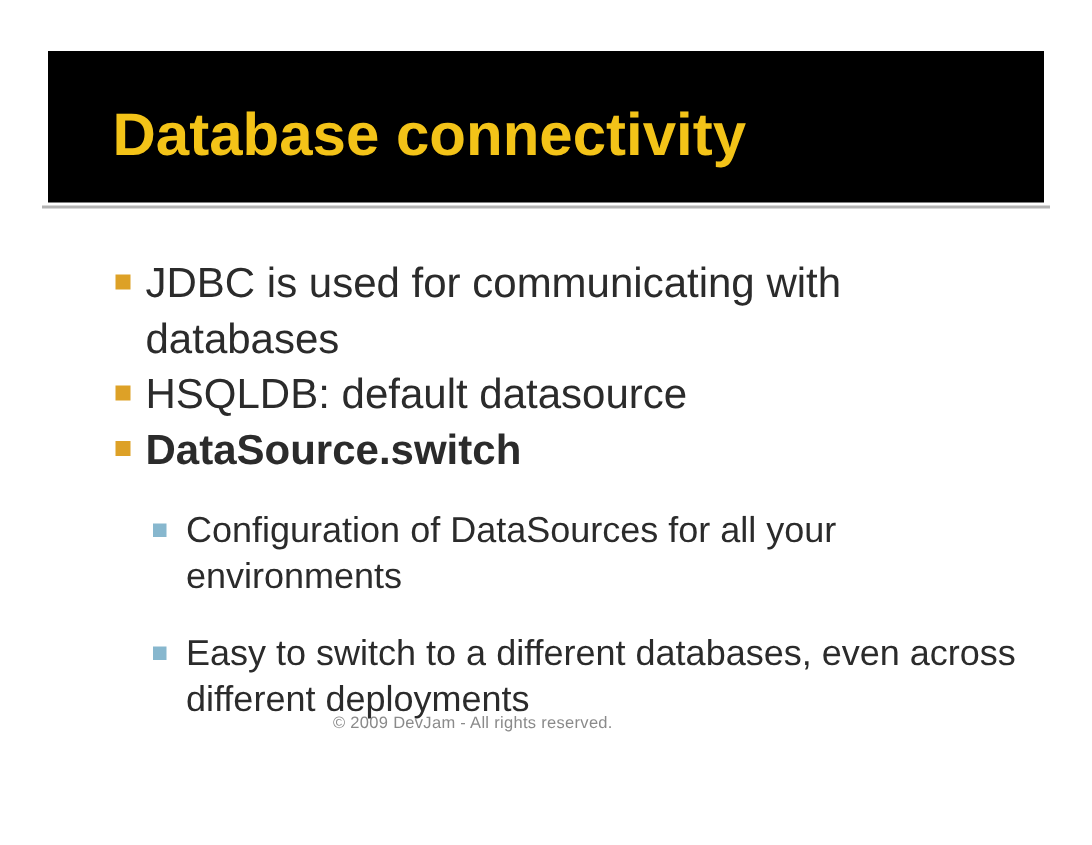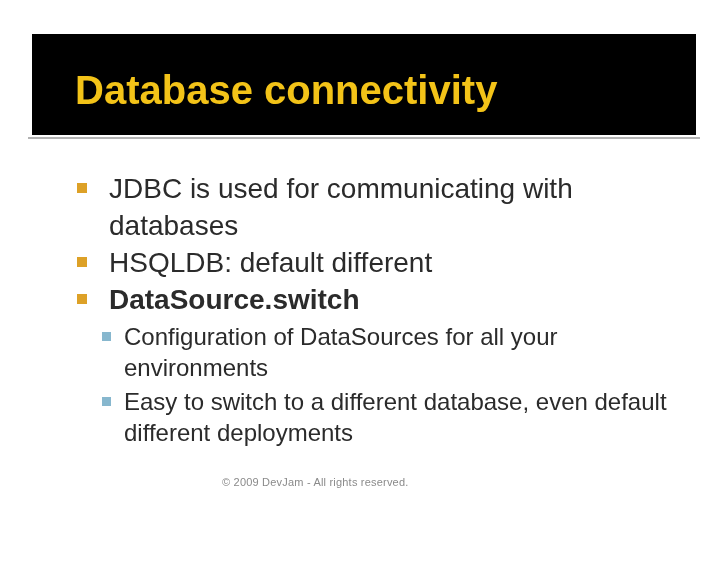--- a/index.html
+++ b/index.html
@@ -57,35 +57,34 @@
   }
   .bullet-item .marker {
     flex: 0 0 auto;
   }
   .bullet-item .txt {
     white-space: pre-line;
   }
   .lvl1 {
     font-size: 28px;
     line-height: 37px;
-    gap: 12px;
   }
   .lvl1 .marker {
     width: 10px;
     height: 10px;
     background: #DDA127;
     margin: 13px 10px 0 0;
   }
   .lvl1.bold .txt {
     font-weight: bold;
   }
   .lvl2 {
     font-size: 24px;
     line-height: 31px;
-    margin-top: 3px;
+    margin-top: 20px;
     padding-left: 25px;
   }
   .lvl2 .marker {
     width: 9px;
     height: 9px;
     background: #87B7CE;
     margin: 11px 13px 0 0;
   }
 
   
@@ -113,37 +112,37 @@
   <div class="body-area">
 
     <div class="bullet-item lvl1">
       <span class="marker"></span>
       <span class="txt">JDBC is used for communicating with
 databases</span>
     </div>
 
     <div class="bullet-item lvl1">
       <span class="marker"></span>
-      <span class="txt">HSQLDB: default different</span>
+      <span class="txt">HSQLDB: default datasource</span>
     </div>
 
     <div class="bullet-item lvl1 bold">
       <span class="marker"></span>
       <span class="txt">DataSource.switch</span>
     </div>
 
     <div class="bullet-item lvl2">
       <span class="marker"></span>
       <span class="txt">Configuration of DataSources for all your
 environments</span>
     </div>
 
     <div class="bullet-item lvl2">
       <span class="marker"></span>
-      <span class="txt">Easy to switch to a different database, even default
+      <span class="txt">Easy to switch to a different databases, even across
 different deployments</span>
     </div>
 
   </div>
 
   <div class="footer">© 2009 DevJam - All rights reserved.</div>
 
 </div>
 
 </body></html>

